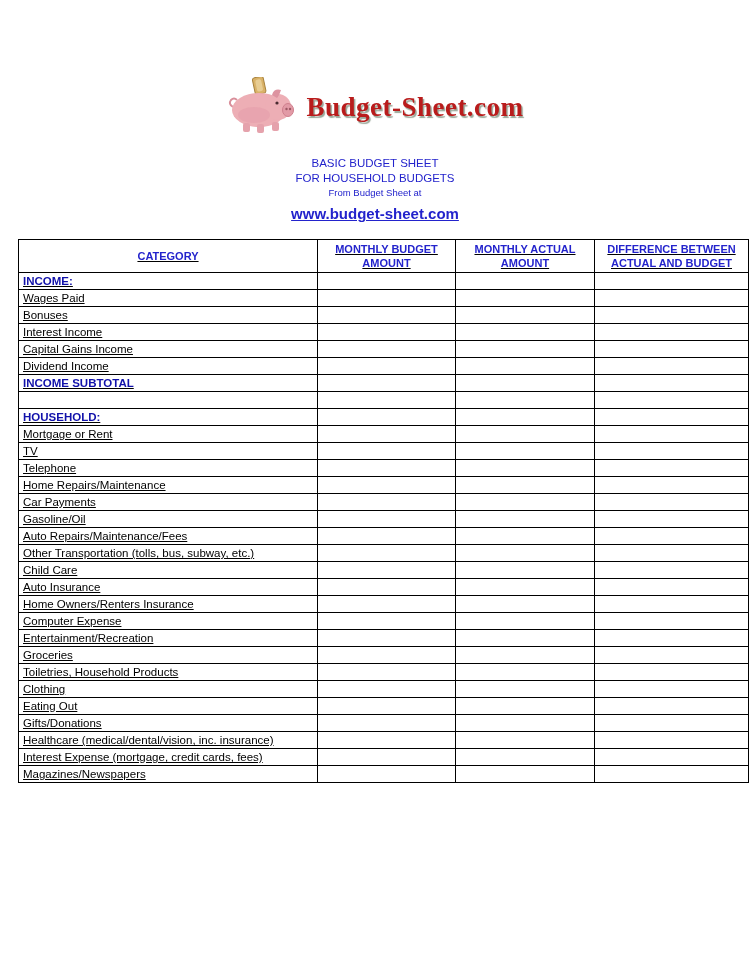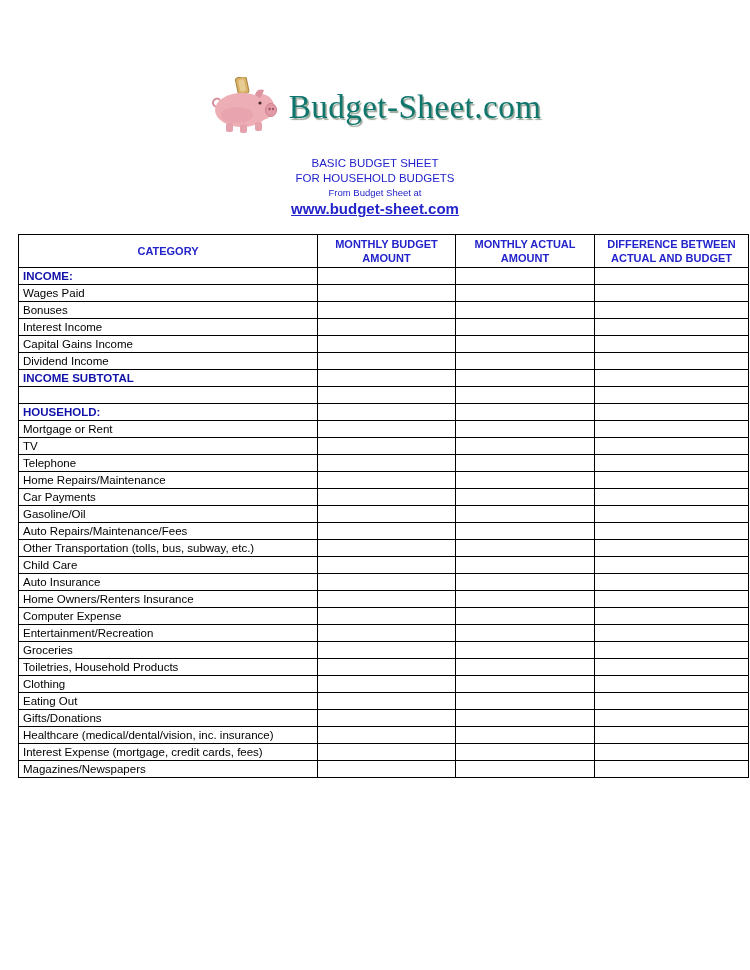--- a/index.html
+++ b/index.html
@@ -17,55 +17,57 @@
     display: flex;
     align-items: center;
     justify-content: center;
     margin-top: 76px;
     gap: 10px;
     height: 62px;
   }
   .pig-icon { width: 70px; height: 56px; flex: 0 0 auto; }
   .brand {
     font-family: "Liberation Serif", serif;
-    font-weight: normal;
-    font-size: 33px;
-    color: #0f766e;
+    font-weight: bold;
+    font-size: 27px;
+    color: #b91c1c;
     text-shadow: 1.5px 1.5px 1px #9aa89a;
     letter-spacing: 0.5px;
   }
 
   
   .headings { text-align: center; margin-top: 18px; }
   .h-line1, .h-line2 {
     color: #2323cc;
     font-weight: normal;
     font-size: 11.5px;
     line-height: 15px;
   }
   .h-line3 {
     color: #2323cc;
     font-size: 9.5px;
     line-height: 14px;
   }
   .site-link {
     display: inline-block;
+    margin-top: 5px;
     color: #2323cc;
     font-weight: bold;
     font-size: 15px;
     text-decoration: underline;
     font-family: "Liberation Sans", sans-serif;
   }
 
   
   table.budget {
     border-collapse: collapse;
     table-layout: fixed;
     width: 730px;
     margin: 16px 0 8px 18px;
+    text-decoration: underline;
   }
   col.c-category   { width: 299px; }
   col.c-budget     { width: 138px; }
   col.c-actual     { width: 139px; }
   col.c-difference { width: 154px; }
 
   table.budget th, table.budget td {
     border: 1px solid #000000;
     padding: 1px 4px;
     overflow: hidden;

